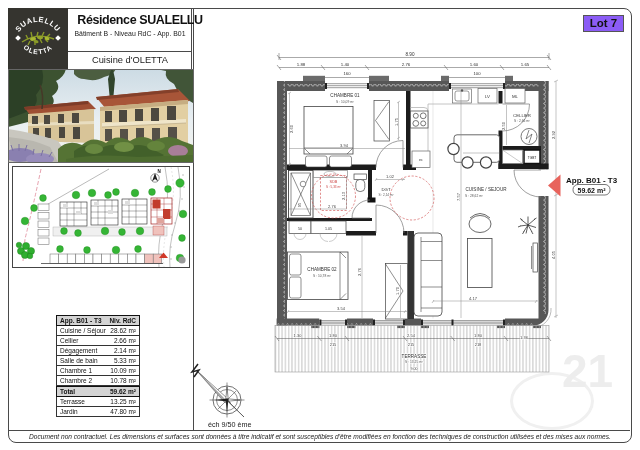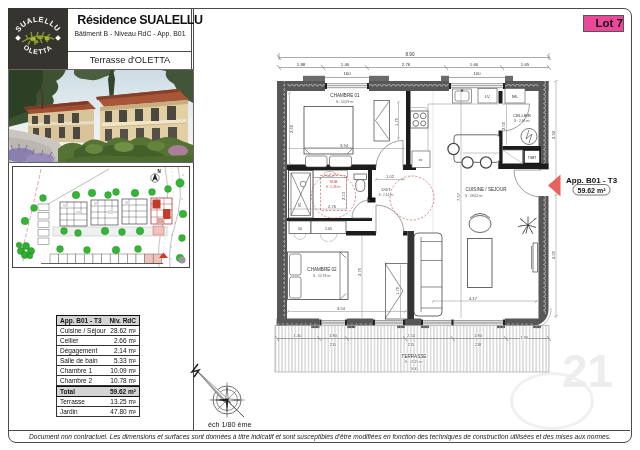--- a/index.html
+++ b/index.html
@@ -40,23 +40,23 @@
 </div>
 
 <div class="abs" style="left:68px;top:8px;width:123px;height:61px;border:1px solid #4a4a4a;border-left:none;"></div>
 
 <div class="abs" style="left:69px;top:13px;width:142px;text-align:center;font-weight:bold;font-size:12.5px;color:#111;letter-spacing:-0.4px;white-space:nowrap;">Résidence SUALELLU</div>
 
 <div class="abs" style="left:69px;top:30px;width:122px;text-align:center;font-size:6.9px;color:#222;white-space:nowrap;">Bâtiment B - Niveau RdC - App. B01</div>
 
 <div class="abs" style="left:68px;top:51px;width:123px;height:0;border-top:1px solid #4a4a4a;"></div>
 
-<div class="abs" style="left:69px;top:55px;width:122px;text-align:center;font-size:9.3px;color:#222;">Terrasse d'OLETTA</div>
-
-<div class="abs" style="left:583px;top:15px;width:39px;height:15px;border:1.2px solid #555;background:#ec4899;text-align:right;font-weight:bold;font-size:11.5px;color:#111;line-height:15px;">Lot 7</div>
+<div class="abs" style="left:69px;top:55px;width:122px;text-align:center;font-size:9.3px;color:#222;">Cuisine d'OLETTA</div>
+
+<div class="abs" style="left:583px;top:15px;width:39px;height:15px;border:1.2px solid #555;background:#8b5cf6;text-align:center;font-weight:bold;font-size:11.5px;color:#111;line-height:15px;">Lot 7</div>
 
 <div class="abs" style="left:8px;top:69px;width:185px;height:93px;">
 <svg width="185" height="93" viewBox="0 0 185 93">
 <defs>
 <linearGradient id="sky" x1="0" y1="0" x2="0" y2="1">
 <stop offset="0" stop-color="#ccdbe4"></stop>
           <stop offset="0.55" stop-color="#e9eff2"></stop>
           <stop offset="1" stop-color="#f3f3ec"></stop>
 </linearGradient>
 </defs>
@@ -327,21 +327,21 @@
 <path d="M42,27 L43.2,38.8 L42,40 L40.8,38.8 Z" fill="#fff" stroke="#222" stroke-width="0.5"></path>
 <path d="M42,53 L43.2,41.2 L42,40 L40.8,41.2 Z" fill="#222"></path>
 <path d="M29,40 L40.8,41.2 L42,40 L40.8,38.8 Z" fill="#222"></path>
 <path d="M55,40 L43.2,41.2 L42,40 L43.2,38.8 Z" fill="#fff" stroke="#222" stroke-width="0.5"></path>
 <circle cx="42" cy="40" r="1.8" fill="#222"></circle>
 
 <path d="M9,17 l5,-7 l-7,2 l6,-8" stroke="#222" stroke-width="1.5" fill="none"></path>
 </svg>
 </div>
 
-<div class="abs" style="left:208px;top:420px;width:70px;font-size:7.2px;color:#222;">éch 1/80 ème</div>
+<div class="abs" style="left:208px;top:420px;width:70px;font-size:7.2px;color:#222;">éch 9/50 ème</div>
 
 <div class="abs" style="left:510px;top:372px;width:78px;height:52px;border:3px solid #f0f0f0;border-radius:50%;"></div>
 
 <div class="abs" style="left:562px;top:344px;font-size:46px;font-weight:bold;color:#ededed;">21</div>
 
 <div class="abs" style="left:200px;top:40px;width:440px;height:390px;">
 <svg width="440" height="390" viewBox="200 40 440 390" font-family="Liberation Sans, sans-serif">
 <defs>
 <pattern id="zzh" width="4.6" height="10" patternUnits="userSpaceOnUse">
 <path d="M0,6.6 L2.3,3.6 L4.6,6.6" stroke="#fff" stroke-width="0.62" fill="none"></path>

